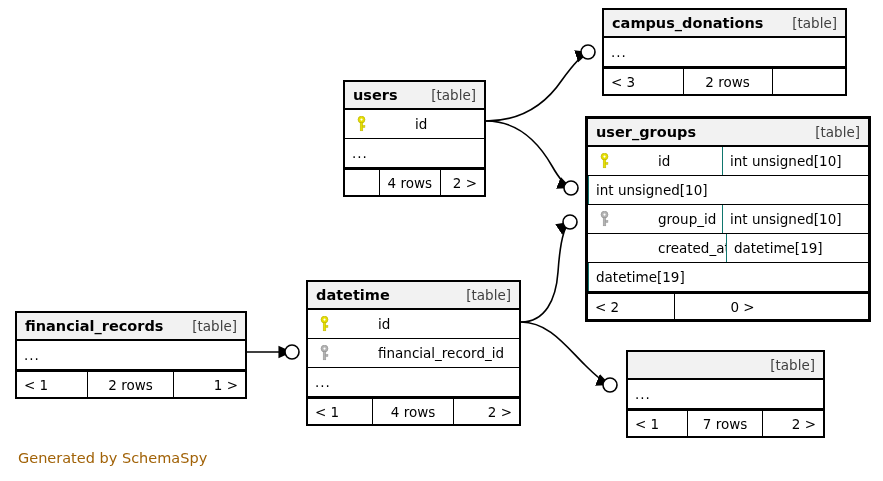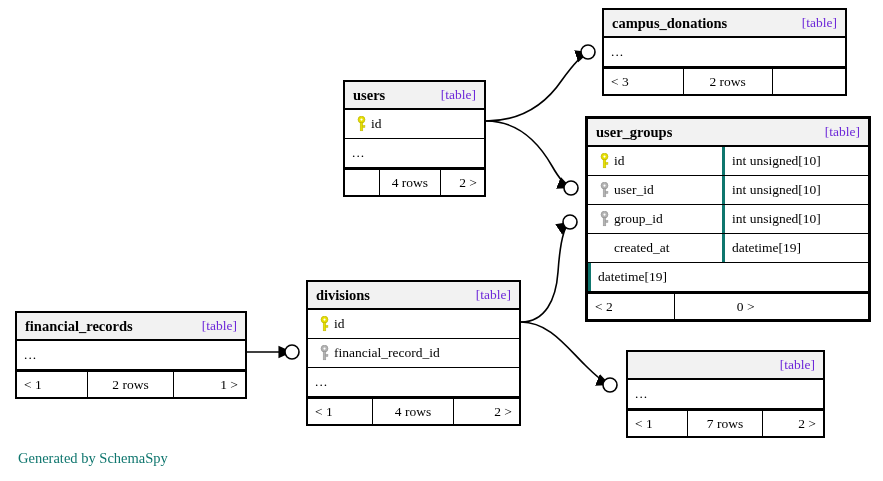--- a/index.html
+++ b/index.html
@@ -4,21 +4,21 @@
 <style>
   html,body{margin:0;padding:0;}
   body{
     width:883px;height:481px;
     background:#ffffff;
     font-family:"DejaVu Sans","Liberation Sans",sans-serif;
     position:relative;
     overflow:hidden;
     color:#000;
   }
-  #canvas{position:absolute;left:0;top:0;width:736px;height:481px;font-family:Liberation Serif, serif;}
+  #canvas{position:absolute;left:0;top:0;width:736px;height:481px;}
   svg.edges{position:absolute;left:0;top:0;width:883px;height:481px;pointer-events:none;}
 
   .table{
     position:absolute;
     background:#ffffff;
     border:2px solid #000;
     box-sizing:border-box;
     z-index:5;
   }
   .table.focal{border-width:3px;}
@@ -33,21 +33,21 @@
     box-sizing:border-box;
   }
   .tname{
     font-weight:bold;
     font-size:14.5px;
     white-space:nowrap;
   }
   .ttag{
     margin-left:auto;
     font-size:13.5px;
-    color:#6d28d9;
+    color:#404040;
     white-space:nowrap;
     padding-left:10px;
   }
 
   .trow{
     display:flex;
     align-items:center;
     height:29px;
     border-bottom:1px solid #000;
     box-sizing:border-box;
@@ -55,26 +55,27 @@
   }
   .trow:last-child{border-bottom:none;}
   .colname{
     display:flex;
     align-items:flex-end;
     padding-left:7px;
     flex:1 1 auto;
     min-width:0;
     white-space:nowrap;
     overflow:hidden;
+    gap:44px;
   }
   .coltype{
     padding-left:7px;
     white-space:nowrap;
     box-sizing:border-box;
-    border-left:3px solid #0f766e;
+    border-left:1px solid #0f766e;
     height:100%;
     display:flex;
     align-items:center;
   }
   .ellipsis{
     padding-left:7px;
     font-size:13.5px;
     letter-spacing:1px;
   }
 
@@ -99,21 +100,21 @@
   }
   .fcell:last-child{border-right:none;}
   .fcell.left{justify-content:flex-start;}
   .fcell.center{justify-content:center;}
   .fcell.right{justify-content:flex-end;}
 
   #credit{
     position:absolute;
     left:18px;top:450px;
     font-size:14.5px;
-    color:#0f766e;
+    color:#a16207;
     white-space:nowrap;
   }
 </style>
 </head>
 <body>
 
 <div id="canvas">
 
   <svg class="edges" viewBox="0 0 883 481">
     <defs>
@@ -206,44 +207,33 @@
             <rect x="4.2" y="6.4" width="2.6" height="8.4" fill="#e8e000" stroke="#b9b200" stroke-width="0.5"></rect>
             <rect x="6.8" y="9.6" width="2.1" height="1.8" fill="#e8e000" stroke="#b9b200" stroke-width="0.5"></rect>
           </svg>
         </span>
         <span>id</span>
       </span>
       <span class="coltype" style="width:146px">int unsigned[10]</span>
     </div>
 
     <div class="trow">
+      <span class="coltype" style="width:146px">int unsigned[10]</span>
+    </div>
+
+    <div class="trow">
       <span class="colname">
         <span class="keyslot">
           <svg class="keyicon" width="11" height="16" viewBox="0 0 11 16">
             <circle cx="5.5" cy="3.6" r="3.4" fill="#b3b3b3" stroke="#909090" stroke-width="0.7"></circle>
             <circle cx="5.5" cy="3.6" r="1.1" fill="#ffffff"></circle>
             <rect x="4.2" y="6.4" width="2.6" height="8.4" fill="#b3b3b3" stroke="#909090" stroke-width="0.5"></rect>
             <rect x="6.8" y="9.6" width="2.1" height="1.8" fill="#b3b3b3" stroke="#909090" stroke-width="0.5"></rect>
           </svg>
         </span>
-        <span>user_id</span>
-      </span>
-      <span class="coltype" style="width:146px">int unsigned[10]</span>
-    </div>
-
-    <div class="trow">
-      <span class="colname">
-        <span class="keyslot">
-          <svg class="keyicon" width="11" height="16" viewBox="0 0 11 16">
-            <circle cx="5.5" cy="3.6" r="3.4" fill="#b3b3b3" stroke="#909090" stroke-width="0.7"></circle>
-            <circle cx="5.5" cy="3.6" r="1.1" fill="#ffffff"></circle>
-            <rect x="4.2" y="6.4" width="2.6" height="8.4" fill="#b3b3b3" stroke="#909090" stroke-width="0.5"></rect>
-            <rect x="6.8" y="9.6" width="2.1" height="1.8" fill="#b3b3b3" stroke="#909090" stroke-width="0.5"></rect>
-          </svg>
-        </span>
         <span>group_id</span>
       </span>
       <span class="coltype" style="width:146px">int unsigned[10]</span>
     </div>
 
     <div class="trow">
       <span class="colname">
         <span class="keyslot"></span>
         <span>created_at</span>
       </span>
@@ -255,21 +245,21 @@
     </div>
 
     <div class="tfoot">
       <span class="fcell left" style="width:31%">&lt; 2</span>
       <span class="fcell right" style="width:31%">0 &gt;</span>
     </div>
   </div>
 
   <div class="table" style="left:306px;top:280px;width:215px;">
     <div class="thead">
-      <span class="tname">divisions</span>
+      <span class="tname">datetime</span>
       <span class="ttag">[table]</span>
     </div>
     <div class="trow">
       <span class="colname">
         <span class="keyslot">
           <svg class="keyicon" width="11" height="16" viewBox="0 0 11 16">
             <circle cx="5.5" cy="3.6" r="3.4" fill="#e8e000" stroke="#b9b200" stroke-width="0.7"></circle>
             <circle cx="5.5" cy="3.6" r="1.1" fill="#ffffff"></circle>
             <rect x="4.2" y="6.4" width="2.6" height="8.4" fill="#e8e000" stroke="#b9b200" stroke-width="0.5"></rect>
             <rect x="6.8" y="9.6" width="2.1" height="1.8" fill="#e8e000" stroke="#b9b200" stroke-width="0.5"></rect>

